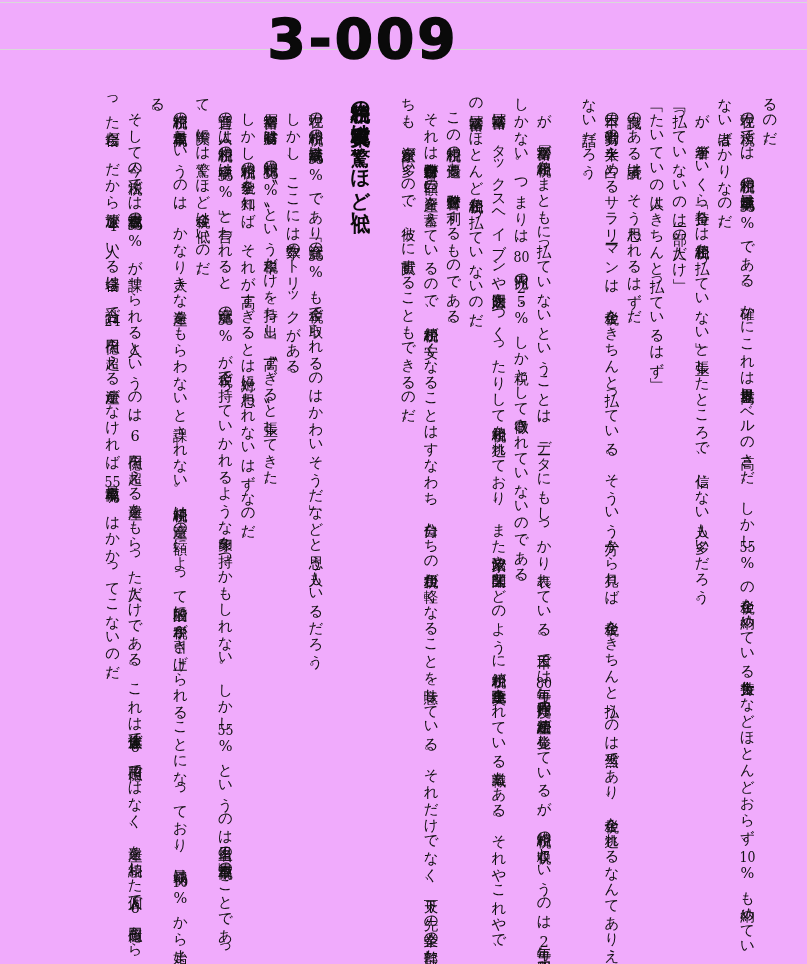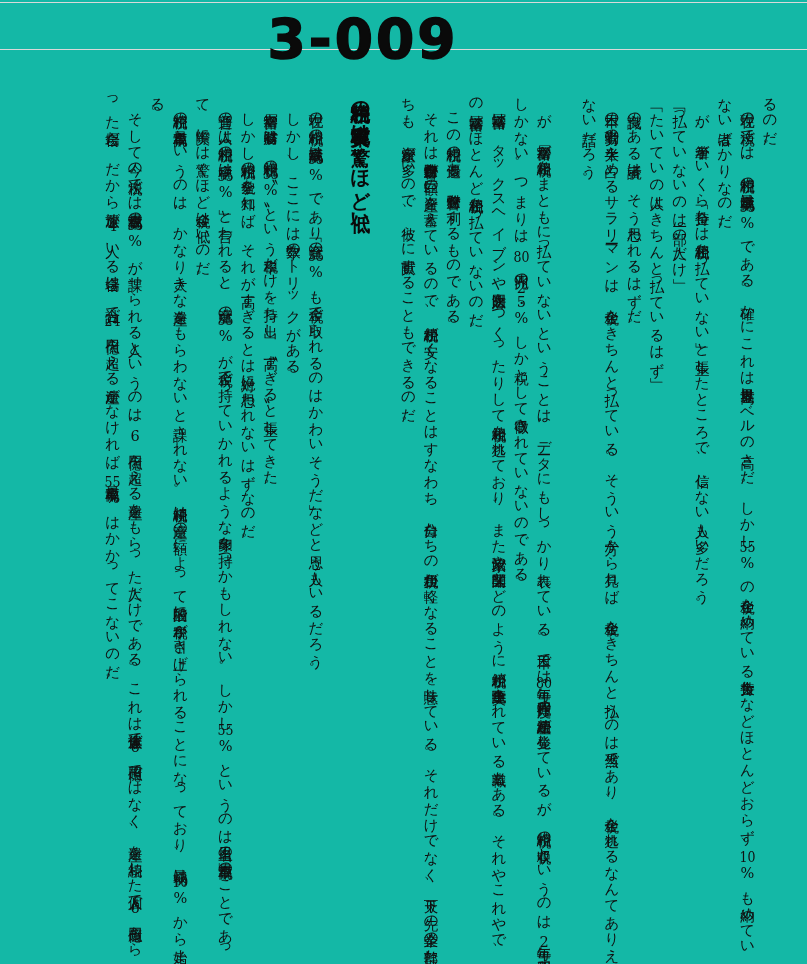--- a/index.html
+++ b/index.html
@@ -4,21 +4,21 @@
 <style>
   html, body {
     margin: 0;
     padding: 0;
     background: #ffffff;
   }
   #page {
     position: relative;
     width: 807px;
     height: 964px;
-    background: #14b8a6;
+    background: #f0abfc;
     overflow: hidden;
     font-family: "DejaVu Serif", "Liberation Serif", serif;
   }
   .gridline {
     position: absolute;
     left: 0;
     width: 807px;
     height: 1px;
     background: #d9d9d9;
     z-index: 1;

